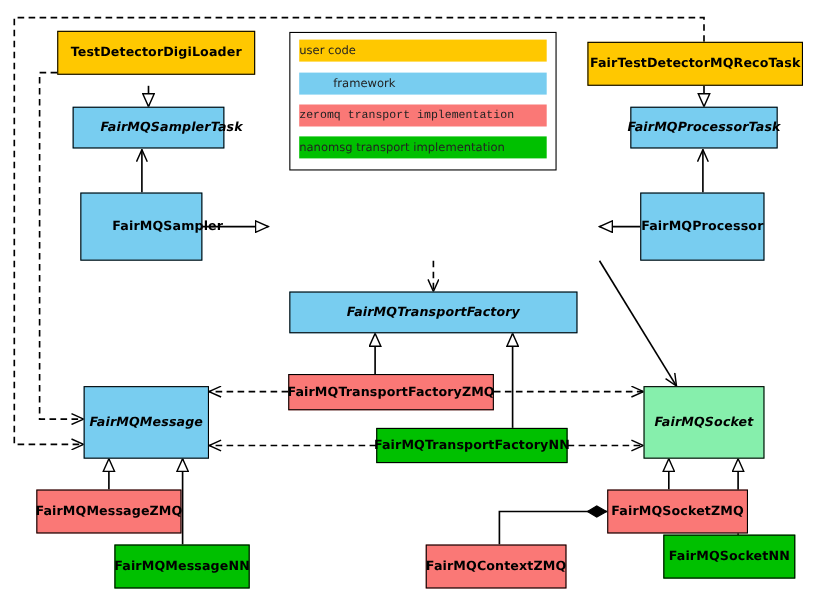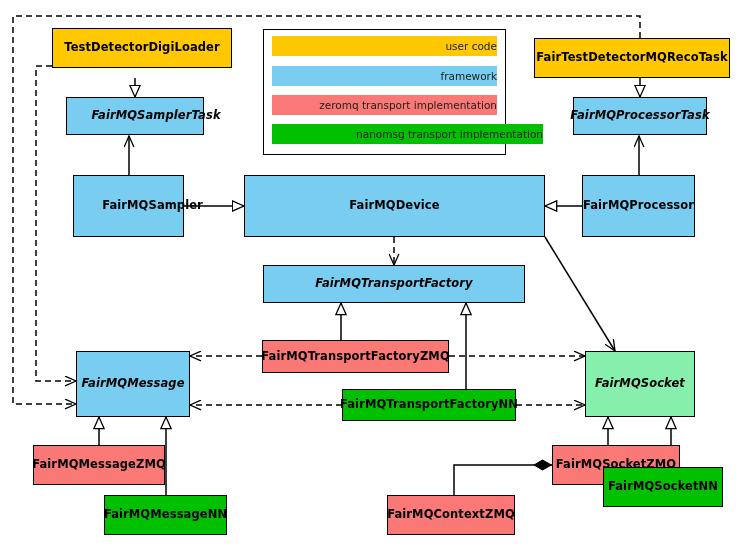--- a/index.html
+++ b/index.html
@@ -8,21 +8,21 @@
   #diagram{position:relative;width:748px;height:549px;background:#fff;}
   svg{position:absolute;left:0;top:0;width:748px;height:549px;}
   .node{position:absolute;box-sizing:border-box;border:1.6px solid #000;
         display:flex;align-items:center;justify-content:center;text-align:center;
         font-size:11.5px;font-weight:bold;color:#000;line-height:1.15;
         font-family:"DejaVu Sans",sans-serif;letter-spacing:.1px;}
   .node.abstract{font-style:italic;}
   .legend-box{position:absolute;box-sizing:border-box;border:1.6px solid #000;
         background:#fff;}
   .legend-item{position:absolute;box-sizing:border-box;
-        display:flex;align-items:center;justify-content:flex-end;
+        display:flex;align-items:center;justify-content:flex-start;
         font-size:10.5px;color:#222;font-weight:normal;
         font-family:"DejaVu Sans",sans-serif;}
 </style>
 </head>
 <body>
 
 <div id="diagram">
 
   <svg viewBox="0 0 748 549">
     <defs>
@@ -88,23 +88,20 @@
     </div>
   <div class="node abstract" style="left: 66px; top: 97px; width: 138px; height: 38px; background: rgb(120, 205, 240); padding-left: 42px;">
       <span>FairMQSamplerTask</span>
     </div>
   <div class="node abstract" style="left: 573px; top: 97px; width: 134px; height: 38px; background: rgb(120, 205, 240);">
       <span>FairMQProcessorTask</span>
     </div>
   <div class="node" style="left: 73px; top: 175px; width: 111px; height: 62px; background: rgb(120, 205, 240); padding-left: 48px;">
       <span>FairMQSampler</span>
     </div>
-  <div class="node" style="left: 244px; top: 175px; width: 301px; height: 62px; background: rgb(120, 205, 240);">
-      <span>FairMQDevice</span>
-    </div>
   <div class="node" style="left: 582px; top: 175px; width: 113px; height: 62px; background: rgb(120, 205, 240);">
       <span>FairMQProcessor</span>
     </div>
   <div class="node abstract" style="left: 263px; top: 265px; width: 262px; height: 38px; background: rgb(120, 205, 240);">
       <span>FairMQTransportFactory</span>
     </div>
   <div class="node" style="left: 262px; top: 340px; width: 187px; height: 33px; background: rgb(250, 120, 118); justify-content: center;">
       <span>FairMQTransportFactoryZMQ</span>
     </div>
   <div class="node" style="left: 342px; top: 389px; width: 174px; height: 32px; background: rgb(0, 192, 0);">
@@ -118,34 +115,34 @@
     </div>
   <div class="node" style="left: 33px; top: 445px; width: 132px; height: 40px; background: rgb(250, 120, 118);">
       <span>FairMQMessageZMQ</span>
     </div>
   <div class="node" style="left: 104px; top: 495px; width: 123px; height: 40px; background: rgb(0, 192, 0);">
       <span>FairMQMessageNN</span>
     </div>
   <div class="node" style="left: 552px; top: 445px; width: 128px; height: 40px; background: rgb(250, 120, 118);">
       <span>FairMQSocketZMQ</span>
     </div>
-  <div class="node" style="left: 603px; top: 467px; width: 120px; height: 40px; background: rgb(0, 192, 0);">
+  <div class="node" style="left: 603px; top: 486px; width: 120px; height: 40px; background: rgb(0, 192, 0);">
       <span>FairMQSocketNN</span>
     </div>
   <div class="node" style="left: 387px; top: 495px; width: 128px; height: 40px; background: rgb(250, 120, 118);">
       <span>FairMQContextZMQ</span>
     </div>
 
   <div class="legend-box" style="left:263px;top:29px;width:243px;height:126px;"></div>
   <div class="legend-item" style="left: 272px; top: 36px; width: 225px; height: 20px; background: rgb(255, 200, 0);">
     <span>user code</span>
     </div>
   <div class="legend-item" style="left: 272px; top: 66px; width: 225px; height: 20px; background: rgb(120, 205, 240); padding-left: 31px;">
     <span>framework</span>
     </div>
-  <div class="legend-item" style="left: 272px; top: 95px; width: 225px; height: 20px; background: rgb(250, 120, 118);">
+  <div class="legend-item" style="left: 272px; top: 95px; width: 225px; height: 20px; background: rgb(250, 120, 118); font-family: Liberation Mono, monospace;">
     <span>zeromq transport implementation</span>
     </div>
-  <div class="legend-item" style="left: 272px; top: 124px; width: 271px; height: 20px; background: rgb(0, 192, 0);">
+  <div class="legend-item" style="left: 272px; top: 124px; width: 225px; height: 20px; background: rgb(0, 192, 0);">
     <span>nanomsg transport implementation</span>
     </div>
 
 </div>
 
 </body></html>

